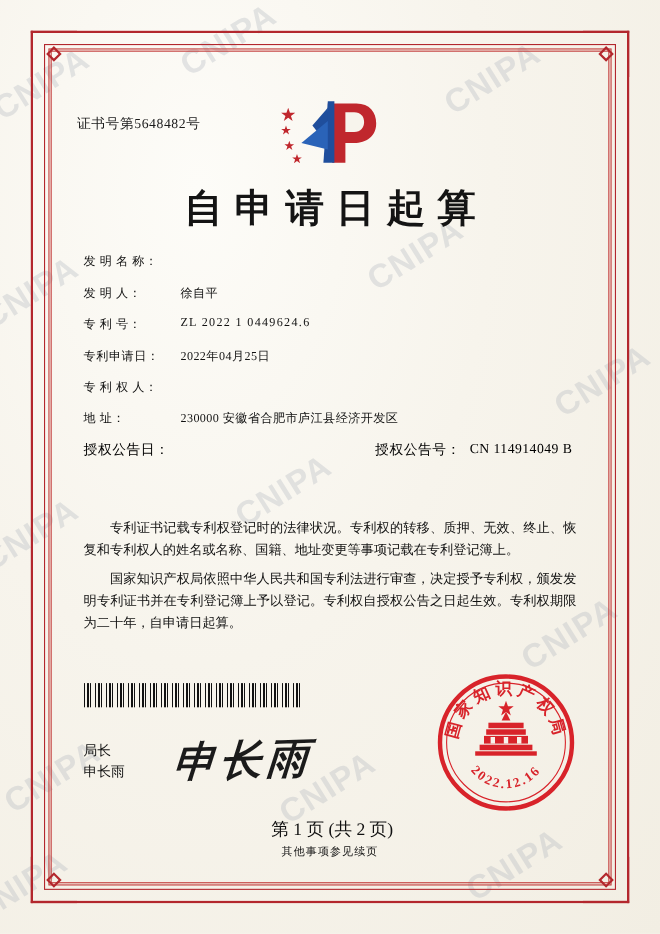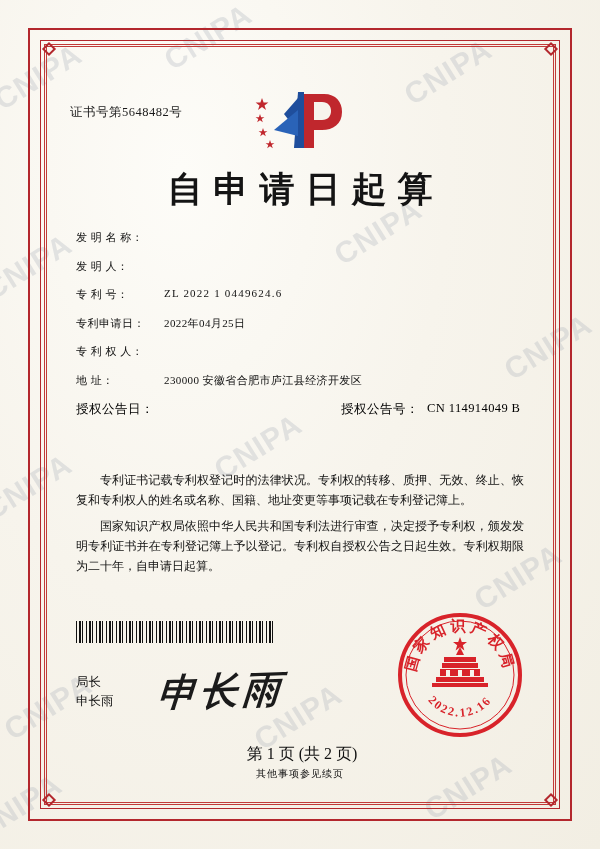--- a/index.html
+++ b/index.html
@@ -740,20 +740,21 @@
     </div>
 
     <div class="title">自申请日起算</div>
 
     <div class="fields">
       <div class="field-row">
         <div class="f-label">发 明 名 称：</div>
       </div>
       <div class="field-row">
         <div class="f-label">发 明 人：</div>
+        <div class="f-value">徐自平</div>
       </div>
       <div class="field-row">
         <div class="f-label">专 利 号：</div>
         <div class="f-value mono">ZL 2022 1 0449624.6</div>
       </div>
       <div class="field-row">
         <div class="f-label">专利申请日：</div>
         <div class="f-value">2022年04月25日</div>
       </div>
       <div class="field-row">

